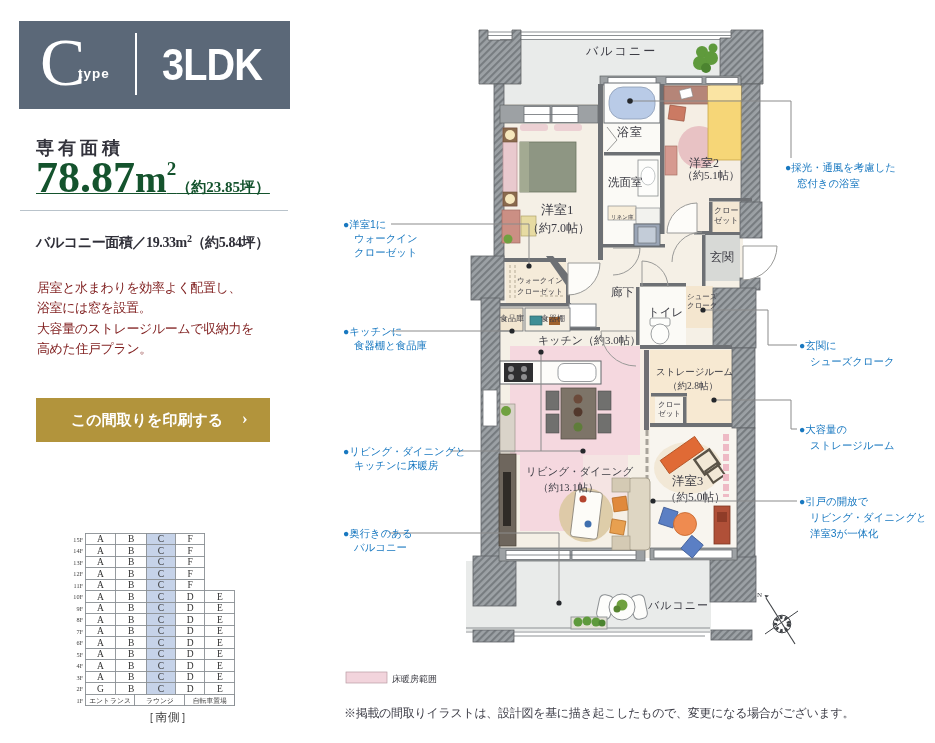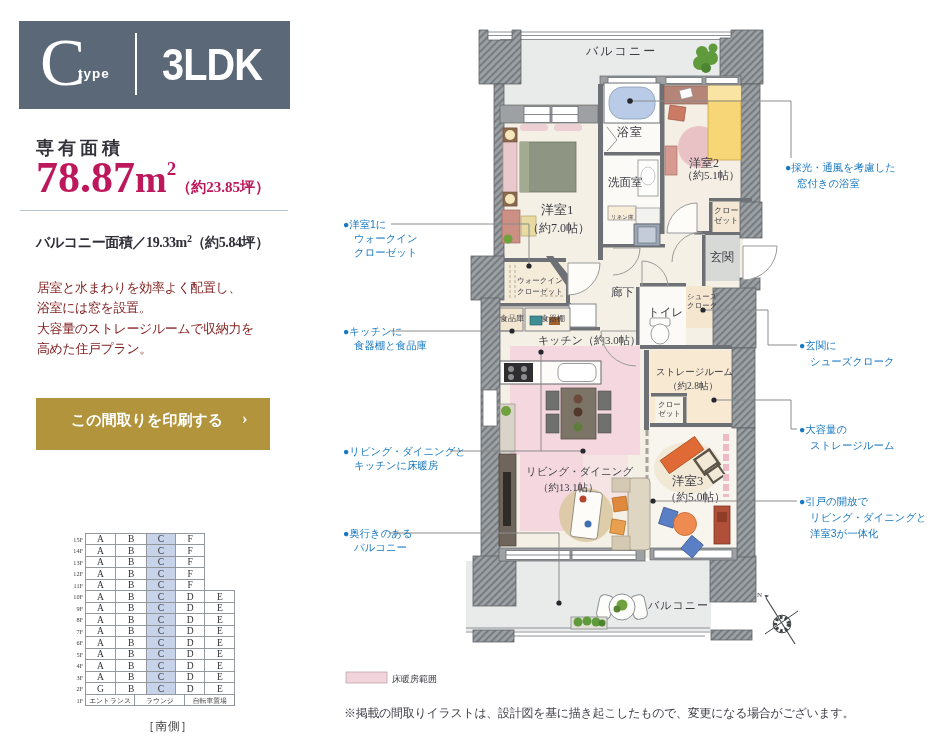--- a/index.html
+++ b/index.html
@@ -18,31 +18,31 @@
 
   <div class="abs" style="left:59px;top:45px;font-size:13.5px;font-weight:bold;color:#fff;letter-spacing:1px;">type</div>
 
   <div class="abs" style="left:116px;top:12px;width:2px;height:62px;background:#fff;"></div>
 
   <div class="abs" style="left:143px;top:18px;font-size:45px;font-weight:bold;color:#fff;letter-spacing:-1px;transform:scaleX(0.88);transform-origin:0 0;">3LDK</div>
 </div>
 
 <div class="abs serif" style="left:36px;top:136px;font-size:18px;font-weight:bold;color:#33333c;letter-spacing:4px;">専有面積</div>
 
-<div class="abs serif" style="left:36px;top:152px;color:#be185d;white-space:nowrap;">
+<div class="abs serif" style="left:36px;top:152px;color:#14532d;white-space:nowrap;text-decoration:underline;">
   <span style="font-size:44px;font-weight:bold;letter-spacing:0px;">78.87</span><span style="font-size:38px;font-weight:bold;">m</span><span style="font-size:19px;font-weight:bold;vertical-align:17px;">2</span><span style="font-size:15px;font-weight:bold;letter-spacing:0px;">（約23.85坪）</span>
 </div>
 
 <div class="abs" style="left:20px;top:210px;width:268px;height:1px;background:#b9c3cb;"></div>
 
 <div class="abs serif" style="left:36px;top:220px;font-size:14px;font-weight:bold;color:#2f2f38;letter-spacing:-0.4px;margin-top:13px;">バルコニー面積／19.33m<span style="font-size:10px;vertical-align:5px;">2</span>（約5.84坪）</div>
 
 <div class="abs" style="left:37px;top:278px;font-size:13px;letter-spacing:-0.4px;line-height:20.4px;color:#7f1d1d;">居室と水まわりを効率よく配置し、<br>浴室には窓を設置。<br>大容量のストレージルームで収納力を<br>高めた住戸プラン。</div>
 
-<div class="abs" style="left:36px;top:398px;width:234px;height:52px;background:#b2943c;color:#fff;">
+<div class="abs" style="left:36px;top:398px;width:234px;height:44px;background:#b2943c;color:#fff;">
   <div class="abs" style="left:35px;top:13px;font-size:15px;font-weight:bold;letter-spacing:0px;">この間取りを印刷する</div>
   <div class="abs" style="left:206px;top:11px;font-size:17px;font-weight:bold;font-family:'Liberation Serif',serif;">›</div>
 </div>
 
 <svg class="abs" style="left:0;top:0;" width="300" height="743" viewBox="0 0 300 743">
 <rect x="146.3" y="533.0" width="28.899999999999977" height="161.0" fill="#c6d3e9"></rect>
 <g stroke="#8a8f94" stroke-width="0.9" shape-rendering="crispEdges">
 <line x1="85.0" y1="533.0" x2="204.9" y2="533.0"></line>
 <line x1="85.0" y1="544.5" x2="204.9" y2="544.5"></line>
 <line x1="85.0" y1="556.0" x2="204.9" y2="556.0"></line>
@@ -150,21 +150,21 @@
 <text x="83" y="633.6" font-size="6.2" text-anchor="end" fill="#444">7F</text>
 <text x="83" y="645.1" font-size="6.2" text-anchor="end" fill="#444">6F</text>
 <text x="83" y="656.6" font-size="6.2" text-anchor="end" fill="#444">5F</text>
 <text x="83" y="668.1" font-size="6.2" text-anchor="end" fill="#444">4F</text>
 <text x="83" y="679.6" font-size="6.2" text-anchor="end" fill="#444">3F</text>
 <text x="83" y="691.1" font-size="6.2" text-anchor="end" fill="#444">2F</text>
 <text x="83" y="702.6" font-size="6.2" text-anchor="end" fill="#444">1F</text>
 </g>
 </svg>
 
-<div class="abs serif" style="left:143px;top:710px;font-size:11.5px;color:#333;letter-spacing:1px;margin-top:9px;">［南側］</div>
+<div class="abs serif" style="left:143px;top:710px;font-size:11.5px;color:#333;letter-spacing:1px;">［南側］</div>
 
 <svg class="abs" style="left:0;top:0;" width="935" height="743" viewBox="0 0 935 743">
 <defs>
 <pattern id="h" width="5" height="5" patternTransform="rotate(45)" patternUnits="userSpaceOnUse">
   <rect width="5" height="5" fill="#9ca1a5"></rect>
   <line x1="1" y1="0" x2="1" y2="5" stroke="#777c80" stroke-width="2.2"></line>
 </pattern>
 </defs>
 <g font-family="'Liberation Serif',serif" fill="#3c3c44">
 

